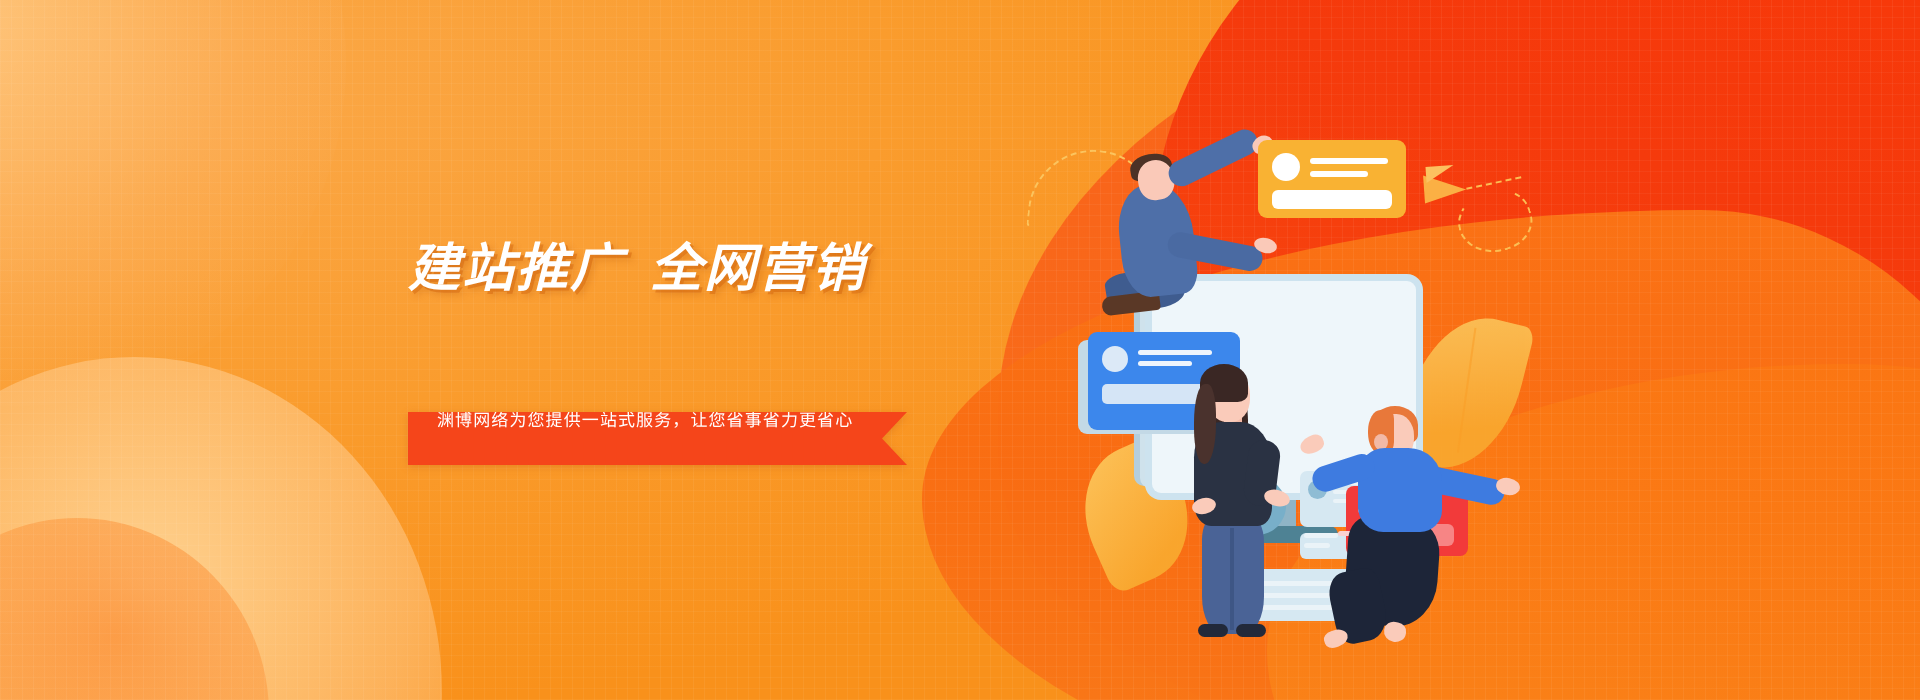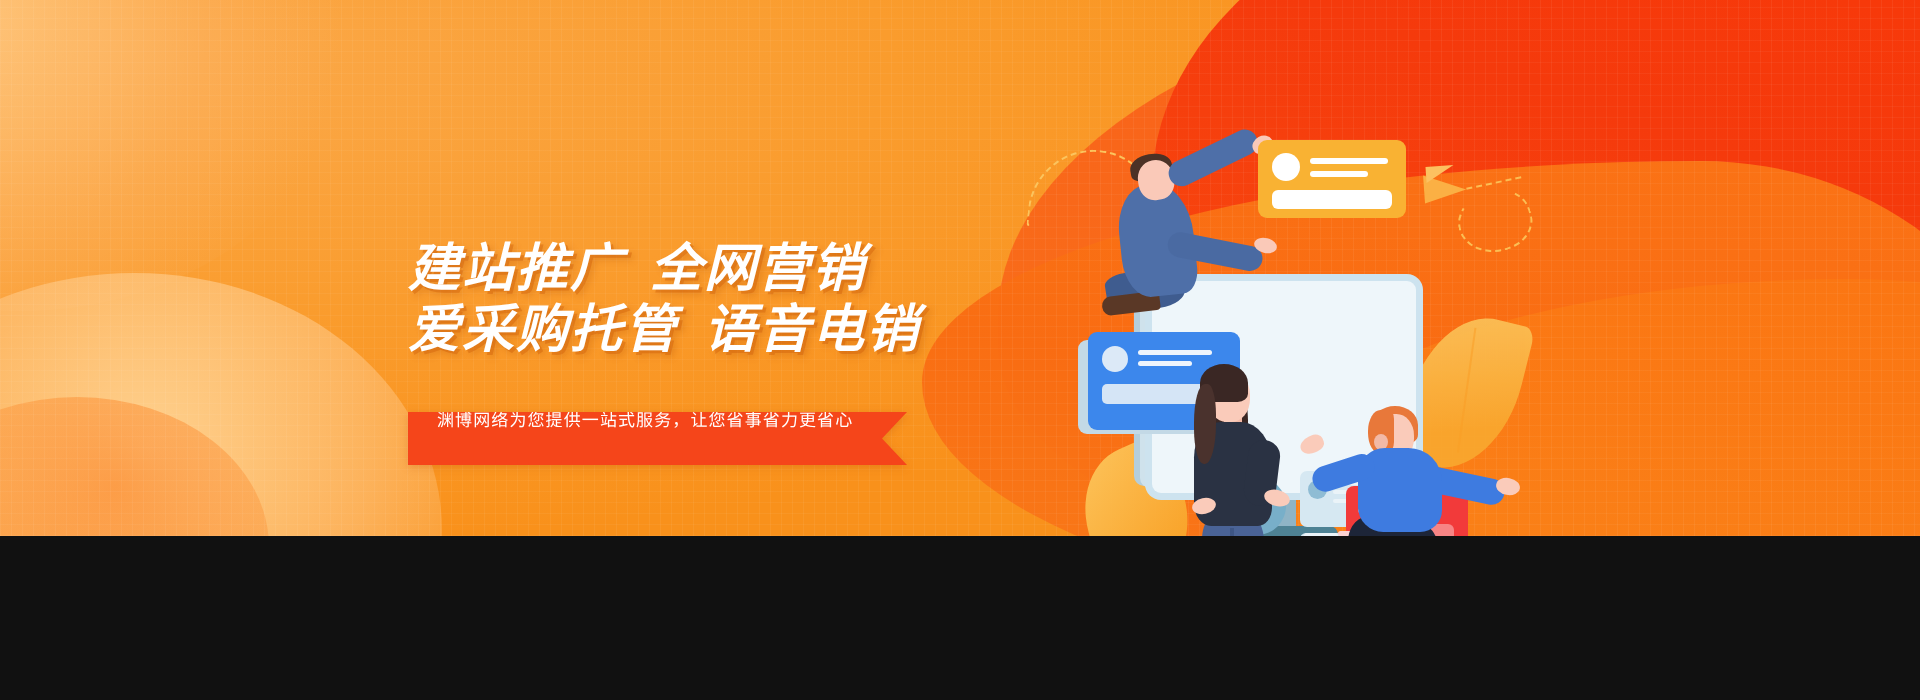--- a/index.html
+++ b/index.html
@@ -1,20 +1,20 @@
 <!DOCTYPE html>
 <html lang="zh-CN"><head>
 <meta charset="utf-8">
 <title>Banner</title>
 <style>
   * { margin:0; padding:0; box-sizing:border-box; }
   html,body{ background:#111; }
   .stage{
     position:relative;
-    width:1920px; height:536px;
+    width:1920px; height:700px;
     overflow:hidden;
     font-family:"Liberation Sans","DejaVu Sans",sans-serif;
     background:#F8931F;
     padding-left:28px;
   }
 
   
   .bg-base{
     position:absolute; inset:0;
     background:
@@ -432,21 +432,20 @@
   <div class="bg-red-blob"></div>
   <div class="bg-wave"></div>
   <div class="bg-wave2"></div>
   <div class="bg-circle-tl"></div>
   <div class="bg-circle-bl"></div>
   <div class="bg-orange-bl"></div>
   <div class="bg-grid"></div>
 
   <div class="copy">
     <div class="headline"><span>建站推广</span><span class="gap"></span><span>全网营销</span></div>
-    <div class="headline"><span>爱采购托管</span><span class="gap"></span><span>语音电销</span></div>
   </div>
 
   <div class="ribbon-wrap">
     <div class="ribbon-shape">
       <span class="ribbon-text">渊博网络为您提供一站式服务，让您省事省力更省心</span>
     </div>
   </div>
 
   <div class="art">
 

